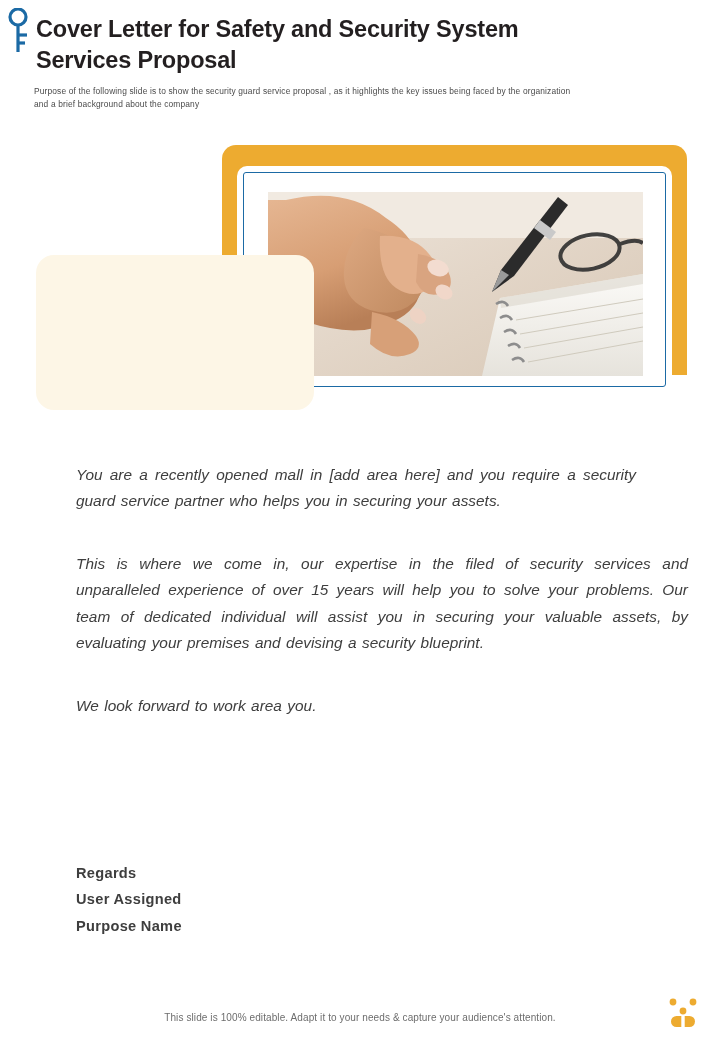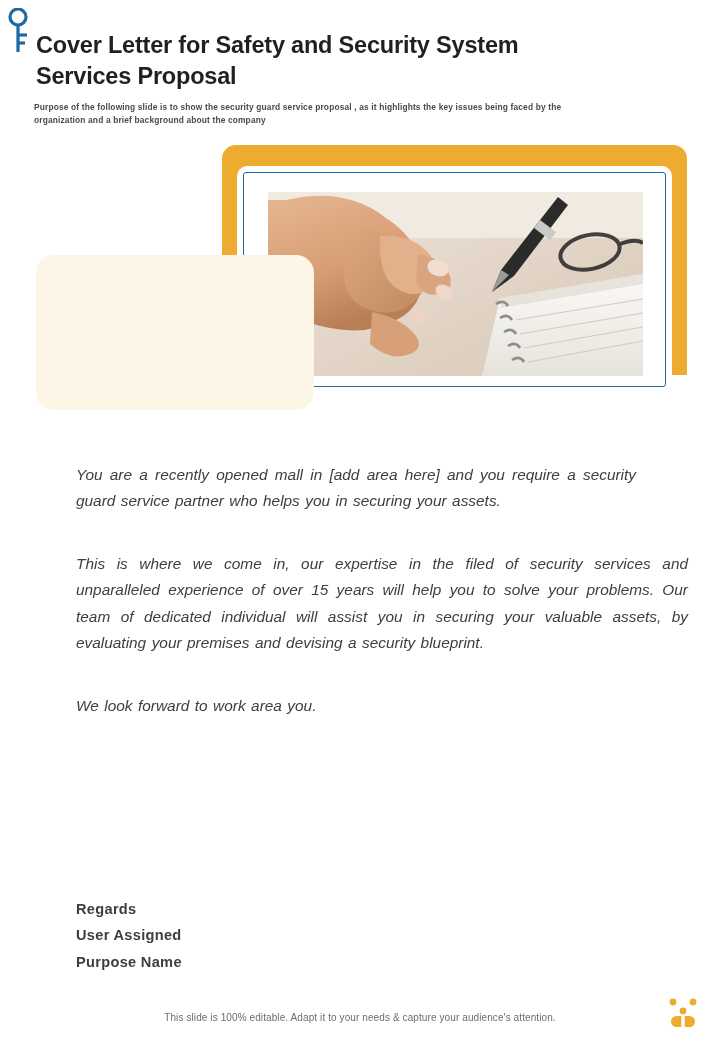--- a/index.html
+++ b/index.html
@@ -13,42 +13,41 @@
   .slide {
     position: relative;
     width: 720px;
     height: 1040px;
     background: #ffffff;
   }
 
   
   .header {
     position: absolute;
-    left: 0; top: 16px;
+    left: 0; top: 0;
     width: 592px;
     padding: 14px 18px 0 34px;
   }
   .title {
     font-size: 23.5px;
     font-weight: bold;
     color: #231f20;
     line-height: 1.32;
     letter-spacing: -0.2px;
     margin: 0 0 0 0;
     padding-left: 2px;
     max-width: 620px;
   }
   .subtitle {
     margin-top: 9px;
     font-size: 8.4px;
     color: #4a4a4a;
     line-height: 1.55;
     max-width: 660px;
     letter-spacing: 0.15px;
-    font-weight: bold;
   }
 
   
   .key-icon {
     position: absolute;
     left: 8px; top: 8px;
     width: 24px; height: 46px;
   }
 
   
@@ -145,21 +144,21 @@
     text-justify: inter-word;
     word-spacing: 1.2px;
     font-style: italic;
   }
   .body-text p.p1 { width: 560px; }
   .body-text p.p3 { margin-bottom: 0; }
 
   
   .signature {
     position: absolute;
-    left: 76px; top: 896px;
+    left: 76px; top: 860px;
     font-size: 14.6px;
     font-weight: bold;
     color: #3e3e3e;
     line-height: 1.8;
     letter-spacing: 0.3px;
   }
 
   
   .footer-note {
     position: absolute;

